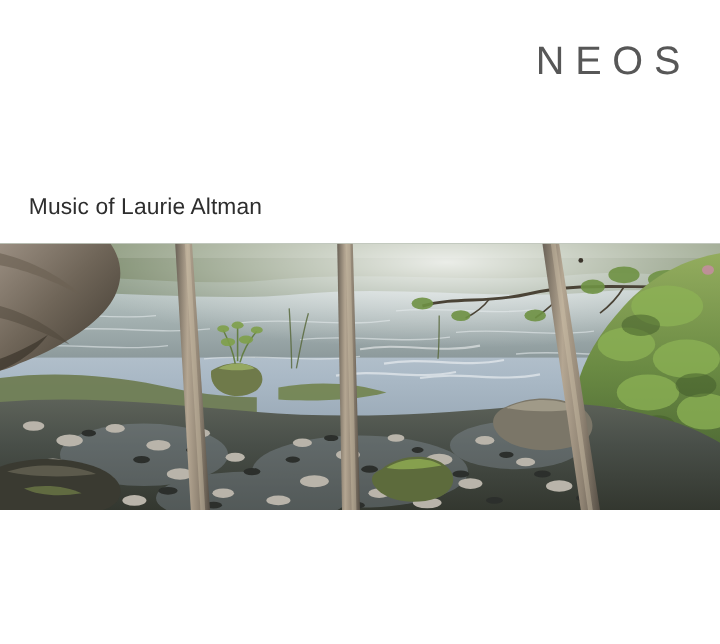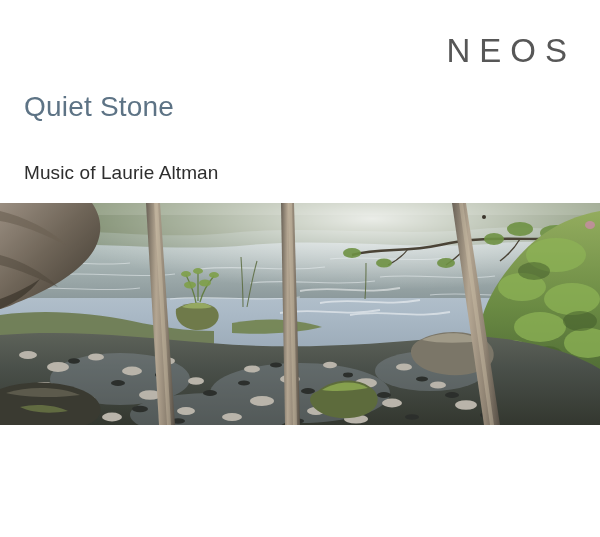--- a/index.html
+++ b/index.html
@@ -87,21 +87,20 @@
   }
   .cover-photo svg { display: block; }
 </style>
 </head>
 <body>
 
 <div id="cover">
 
   <div class="label-logo">NEOS</div>
 
-  <div class="album-title">Quiet Stone</div>
 
   <div class="album-subtitle">Music of Laurie Altman</div>
 
   <div class="credits">
   </div>
 
   <div class="cover-photo">
     <svg width="600" height="222" viewBox="0 0 600 222">
       <defs>
         <linearGradient id="waterTop" x1="0" y1="0" x2="0" y2="1">

